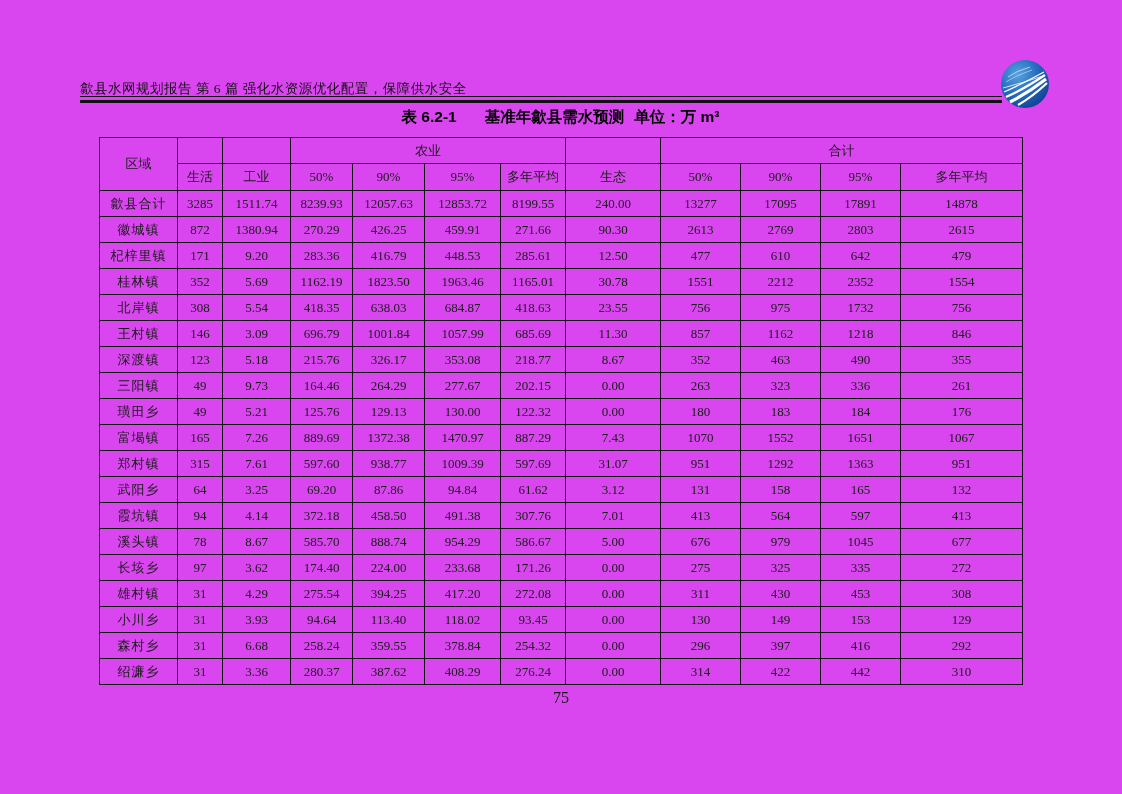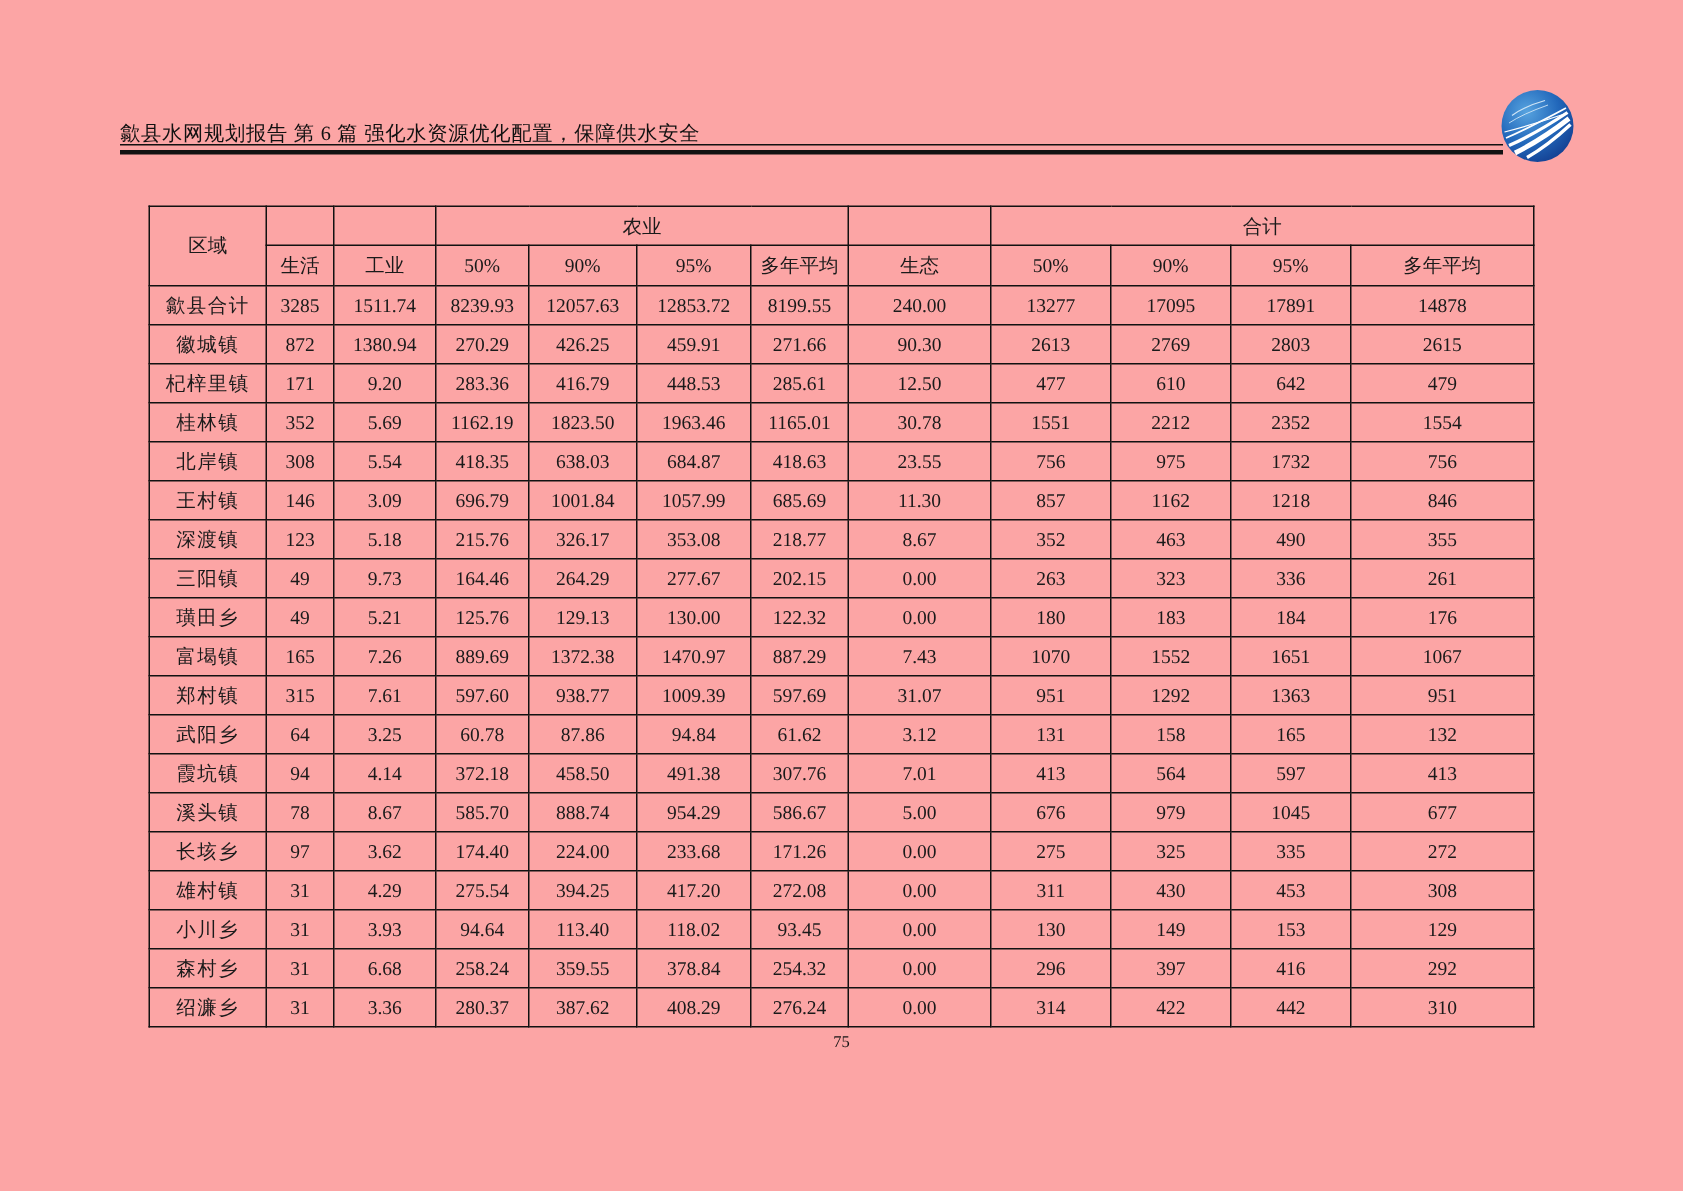--- a/index.html
+++ b/index.html
@@ -1,19 +1,19 @@
 <!DOCTYPE html>
 <html><head>
 <meta charset="utf-8">
 <style>
   html,body{margin:0;padding:0;background:#e8e8e8;}
   .page{
     position:relative;
     width:1122px;height:794px;
-    background:#fca5a5;
+    background:#d946ef;
     margin:0 auto;
     overflow:hidden;
     font-family:"Liberation Serif","DejaVu Serif",serif;
     color:#1a1a1a;
   }
   .running-header{
     position:absolute;left:80px;top:80px;
     font-size:13.5px;letter-spacing:0.5px;color:#111;
     white-space:nowrap;
   }
@@ -52,21 +52,21 @@
     font-weight:normal;
     overflow:hidden;
     white-space:nowrap;
   }
   table.main thead tr.r1 th{height:25px;}
   table.main thead tr.r2 th{height:26px;}
   table.main tbody td{height:25px;}
   table.main td.name-cell{letter-spacing:1px;}
   .page-number{
     position:absolute;left:0;top:689px;width:1122px;
-    text-align:center;font-size:11px;color:#111;
+    text-align:center;font-size:16px;color:#111;
   }
 </style>
 </head>
 <body>
 
 <div class="page">
 
   <div class="running-header">歙县水网规划报告 第 6 篇 强化水资源优化配置，保障供水安全</div>
   <div class="rule-thin"></div>
   <div class="rule-thick"></div>
@@ -84,20 +84,23 @@
       <path d="M4 33 Q 20 26 44 13" stroke="#ffffff" stroke-width="1.2" fill="none"></path>
       <path d="M3 29 Q 22 24 43 17" stroke="#ffffff" stroke-width="0.8" fill="none"></path>
       <path d="M6 38 Q 24 30 45 16" stroke="#ffffff" stroke-width="2.2" fill="none"></path>
       <path d="M10 43 Q 28 34 46 20" stroke="#ffffff" stroke-width="3.2" fill="none"></path>
       <path d="M18 46 Q 32 38 47 24" stroke="#ffffff" stroke-width="2.2" fill="none"></path>
       <path d="M8 18 Q 16 12 30 8" stroke="#cfe4f5" stroke-width="0.8" fill="none"></path>
       <path d="M6 23 Q 15 17 32 11" stroke="#cfe4f5" stroke-width="0.6" fill="none"></path>
     </svg>
   </div>
 
+  <div class="doc-title">
+    <span>表 6.2-1</span><span class="gap"></span><span>基准年歙县需水预测</span><span class="gap2"></span><span>单位：万 m³</span>
+  </div>
 
   <table class="main">
     <colgroup>
       <col style="width:78px">
         <col style="width:45px">
         <col style="width:68px">
       <col style="width:62px">
         <col style="width:72px">
         <col style="width:76px">
         <col style="width:65px">
@@ -282,21 +285,21 @@
           <td>31.07</td>
           <td>951</td>
           <td>1292</td>
           <td>1363</td>
           <td>951</td>
         </tr>
         <tr>
           <td class="name-cell">武阳乡</td>
           <td>64</td>
           <td>3.25</td>
-          <td>60.78</td>
+          <td>69.20</td>
           <td>87.86</td>
           <td>94.84</td>
           <td>61.62</td>
           <td>3.12</td>
           <td>131</td>
           <td>158</td>
           <td>165</td>
           <td>132</td>
         </tr>
         <tr>

